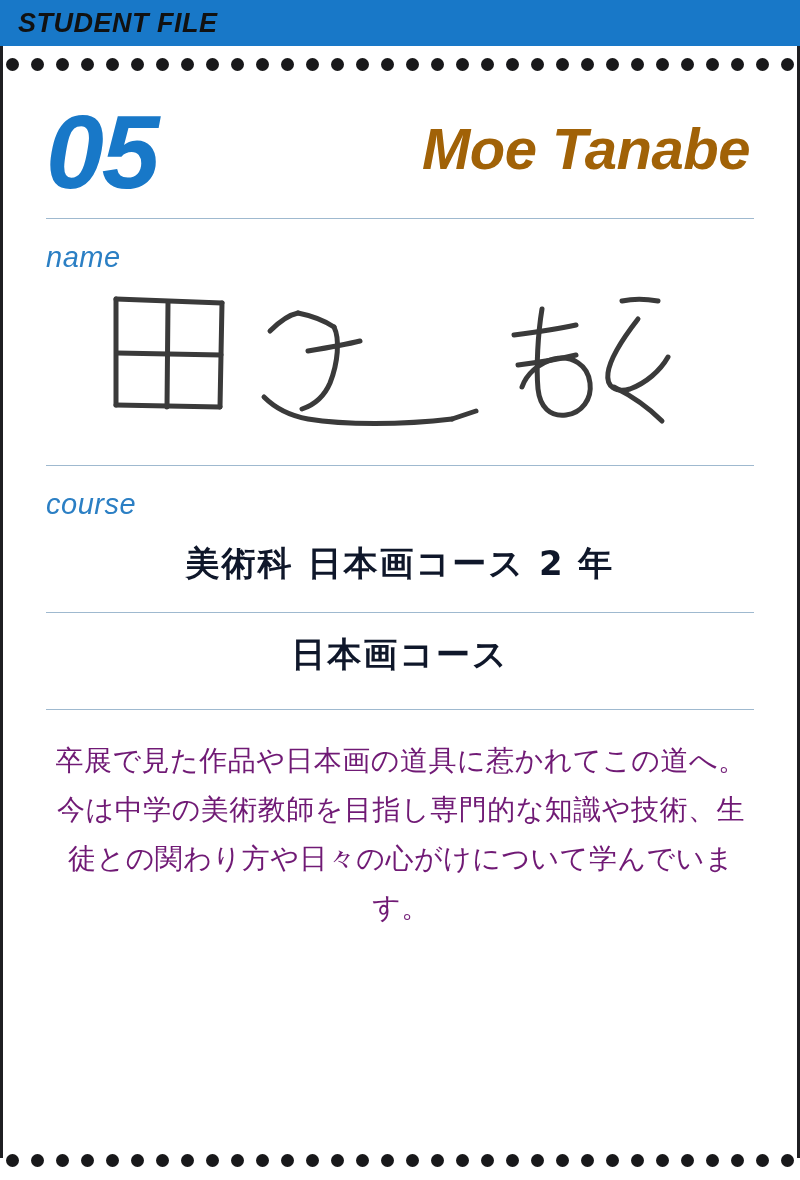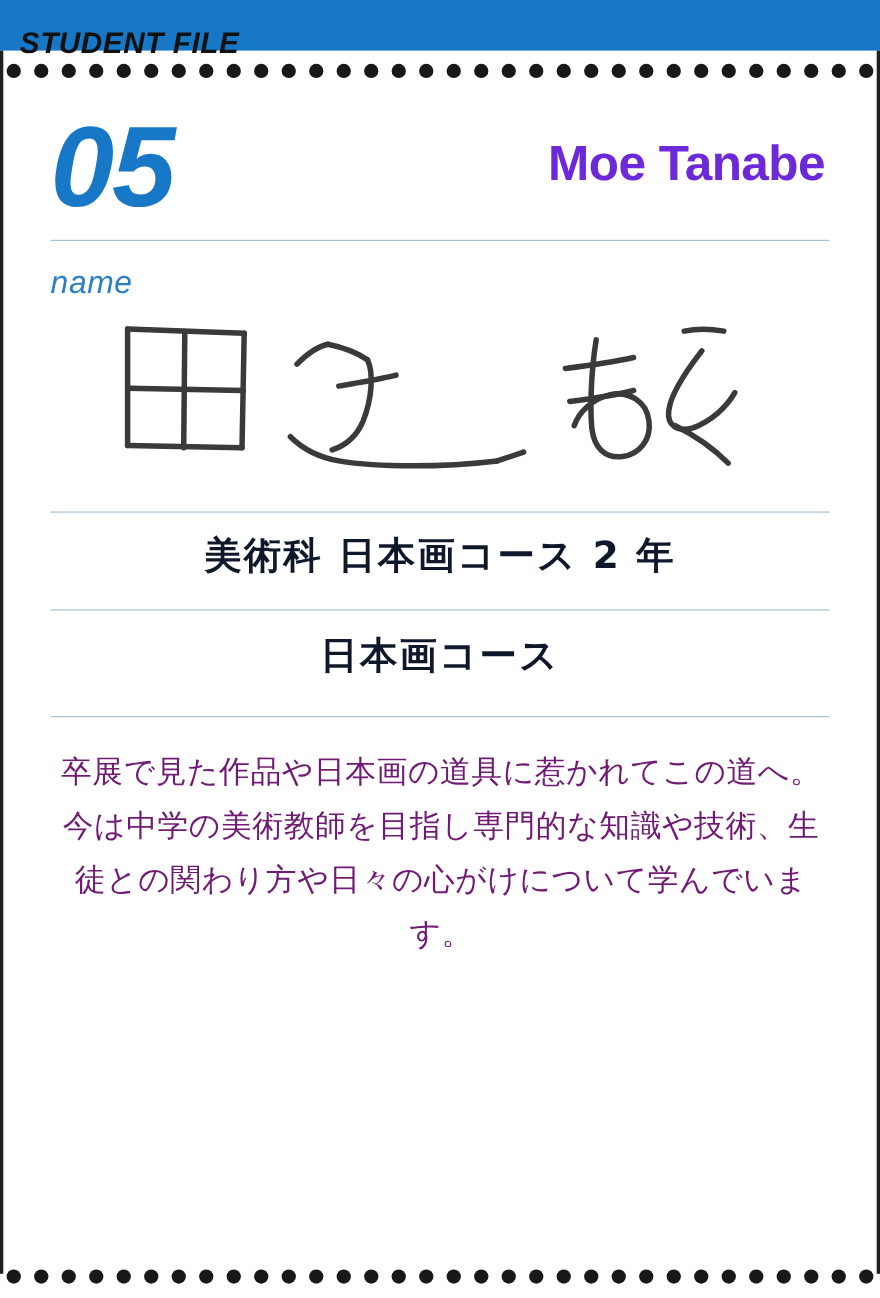--- a/index.html
+++ b/index.html
@@ -28,21 +28,21 @@
   .header-band {
     position: absolute;
     left: 0; top: 0;
     width: 800px;
     height: 46px;
     background: #1878c8;
   }
   .header-label {
     position: absolute;
     left: 18px;
-    top: 22px;
+    top: 6px;
     font-size: 27px;
     font-weight: bold;
     font-style: italic;
     letter-spacing: 0.5px;
     color: #111111;
     line-height: 34px;
     white-space: nowrap;
   }
 
   
@@ -94,23 +94,24 @@
   }
   .file-number {
     font-size: 104px;
     font-weight: bold;
     font-style: italic;
     color: #1878c8;
     line-height: 104px;
     letter-spacing: -2px;
   }
   .name-en {
-    font-size: 45px;
+    font-size: 58px;
     font-weight: bold;
-    color: #6d28d9;
+    font-style: italic;
+    color: #a16207;
     line-height: 56px;
     letter-spacing: -0.5px;
     padding-bottom: 6px;
     padding-right: 4px;
   }
 
   .divider {
     height: 1px;
     background: #9fb9cf;
     width: 100%;
@@ -245,20 +246,21 @@
 
           <path d="M520 22 C530 20 544 20 556 22"></path>
           <path d="M536 40 C522 58 508 78 506 94 C504 108 514 114 528 110 C544 104 558 92 566 78"></path>
           <path d="M512 108 C528 116 546 128 560 142"></path>
         </g>
       </svg>
     </div>
 
     <div class="divider"></div>
 
+    <div class="field-label">course</div>
     <div class="value-jp">美術科 日本画コース 2 年</div>
 
     <div class="divider"></div>
 
     <div class="value-jp hometown">日本画コース</div>
 
     <div class="divider"></div>
 
     <div class="description">卒展で見た作品や日本画の道具に惹かれてこの道へ。今は中学の美術教師を目指し専門的な知識や技術、生徒との関わり方や日々の心がけについて学んでいます。</div>
   </div>

